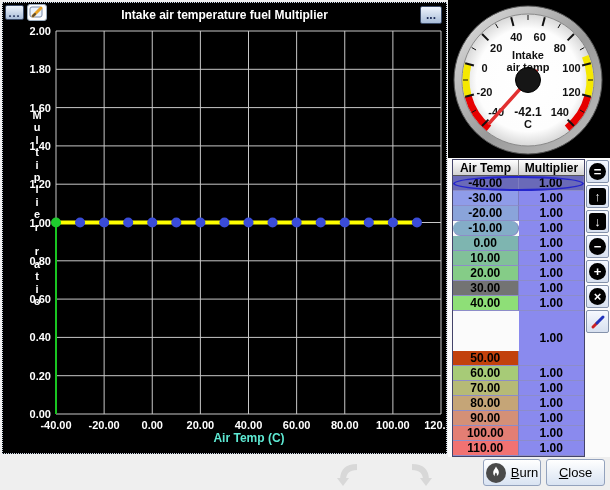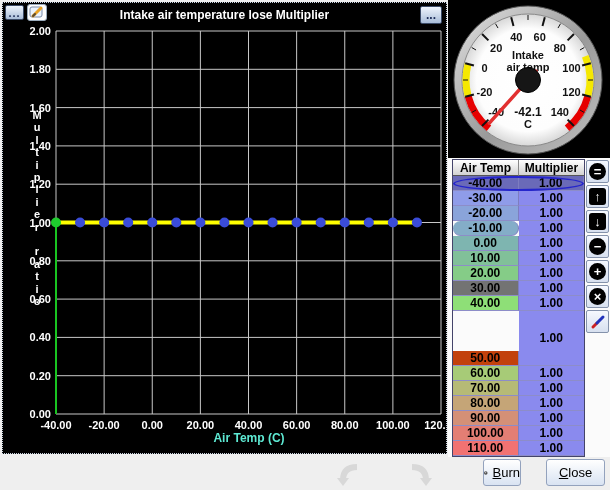--- a/index.html
+++ b/index.html
@@ -60,30 +60,30 @@
               font-size:13px; font-weight:bold; display:flex; align-items:center;
               justify-content:center; line-height:17px; }
   .glyph-circle { border-radius:50%; }
   .glyph-square { border-radius:3px; }
 
   
   #footer { left:0; top:457px; width:610px; height:33px; background:#efefef; }
   .foot-btn { position:absolute; top:2px; height:27px; background:linear-gradient(#ffffff,#d9e3f2);
               border:1px solid #93a2bd; border-radius:3px; display:flex; align-items:center;
               justify-content:center; gap:5px; font-size:13px; color:#000; cursor:pointer; }
-  #burn-button { left:483px; width:38px; }
+  #burn-button { left:483px; width:58px; }
   #close-button { left:546px; width:59px; }
   .ghost-icon { position:absolute; top:3px; }
   #undo-icon { left:334px; } #redo-icon { left:405px; }
 </style>
 </head>
 <body>
 
 <div id="chart-panel" class="abs">
-  <div id="chart-title" class="abs">Intake air temperature lose Multiplier</div>
+  <div id="chart-title" class="abs">Intake air temperature fuel Multiplier</div>
   <div id="dialog-button" class="abs mini-btn">...</div>
   <div id="edit-button" class="abs mini-btn">
     <svg width="16" height="15" viewBox="0 0 16 15">
       <rect x="1" y="2" width="12" height="10" rx="2" fill="#eaf2fb" stroke="#7a8aa8"></rect>
       <line x1="4" y1="11" x2="12" y2="3" stroke="#e8a020" stroke-width="3" stroke-linecap="round"></line>
       <line x1="4" y1="11" x2="6" y2="9" stroke="#5a4a30" stroke-width="2" stroke-linecap="round"></line>
     </svg>
   </div>
   <div id="popout-button" class="abs mini-btn">...</div>
   <svg id="chart-svg" class="abs" width="443" height="450">

